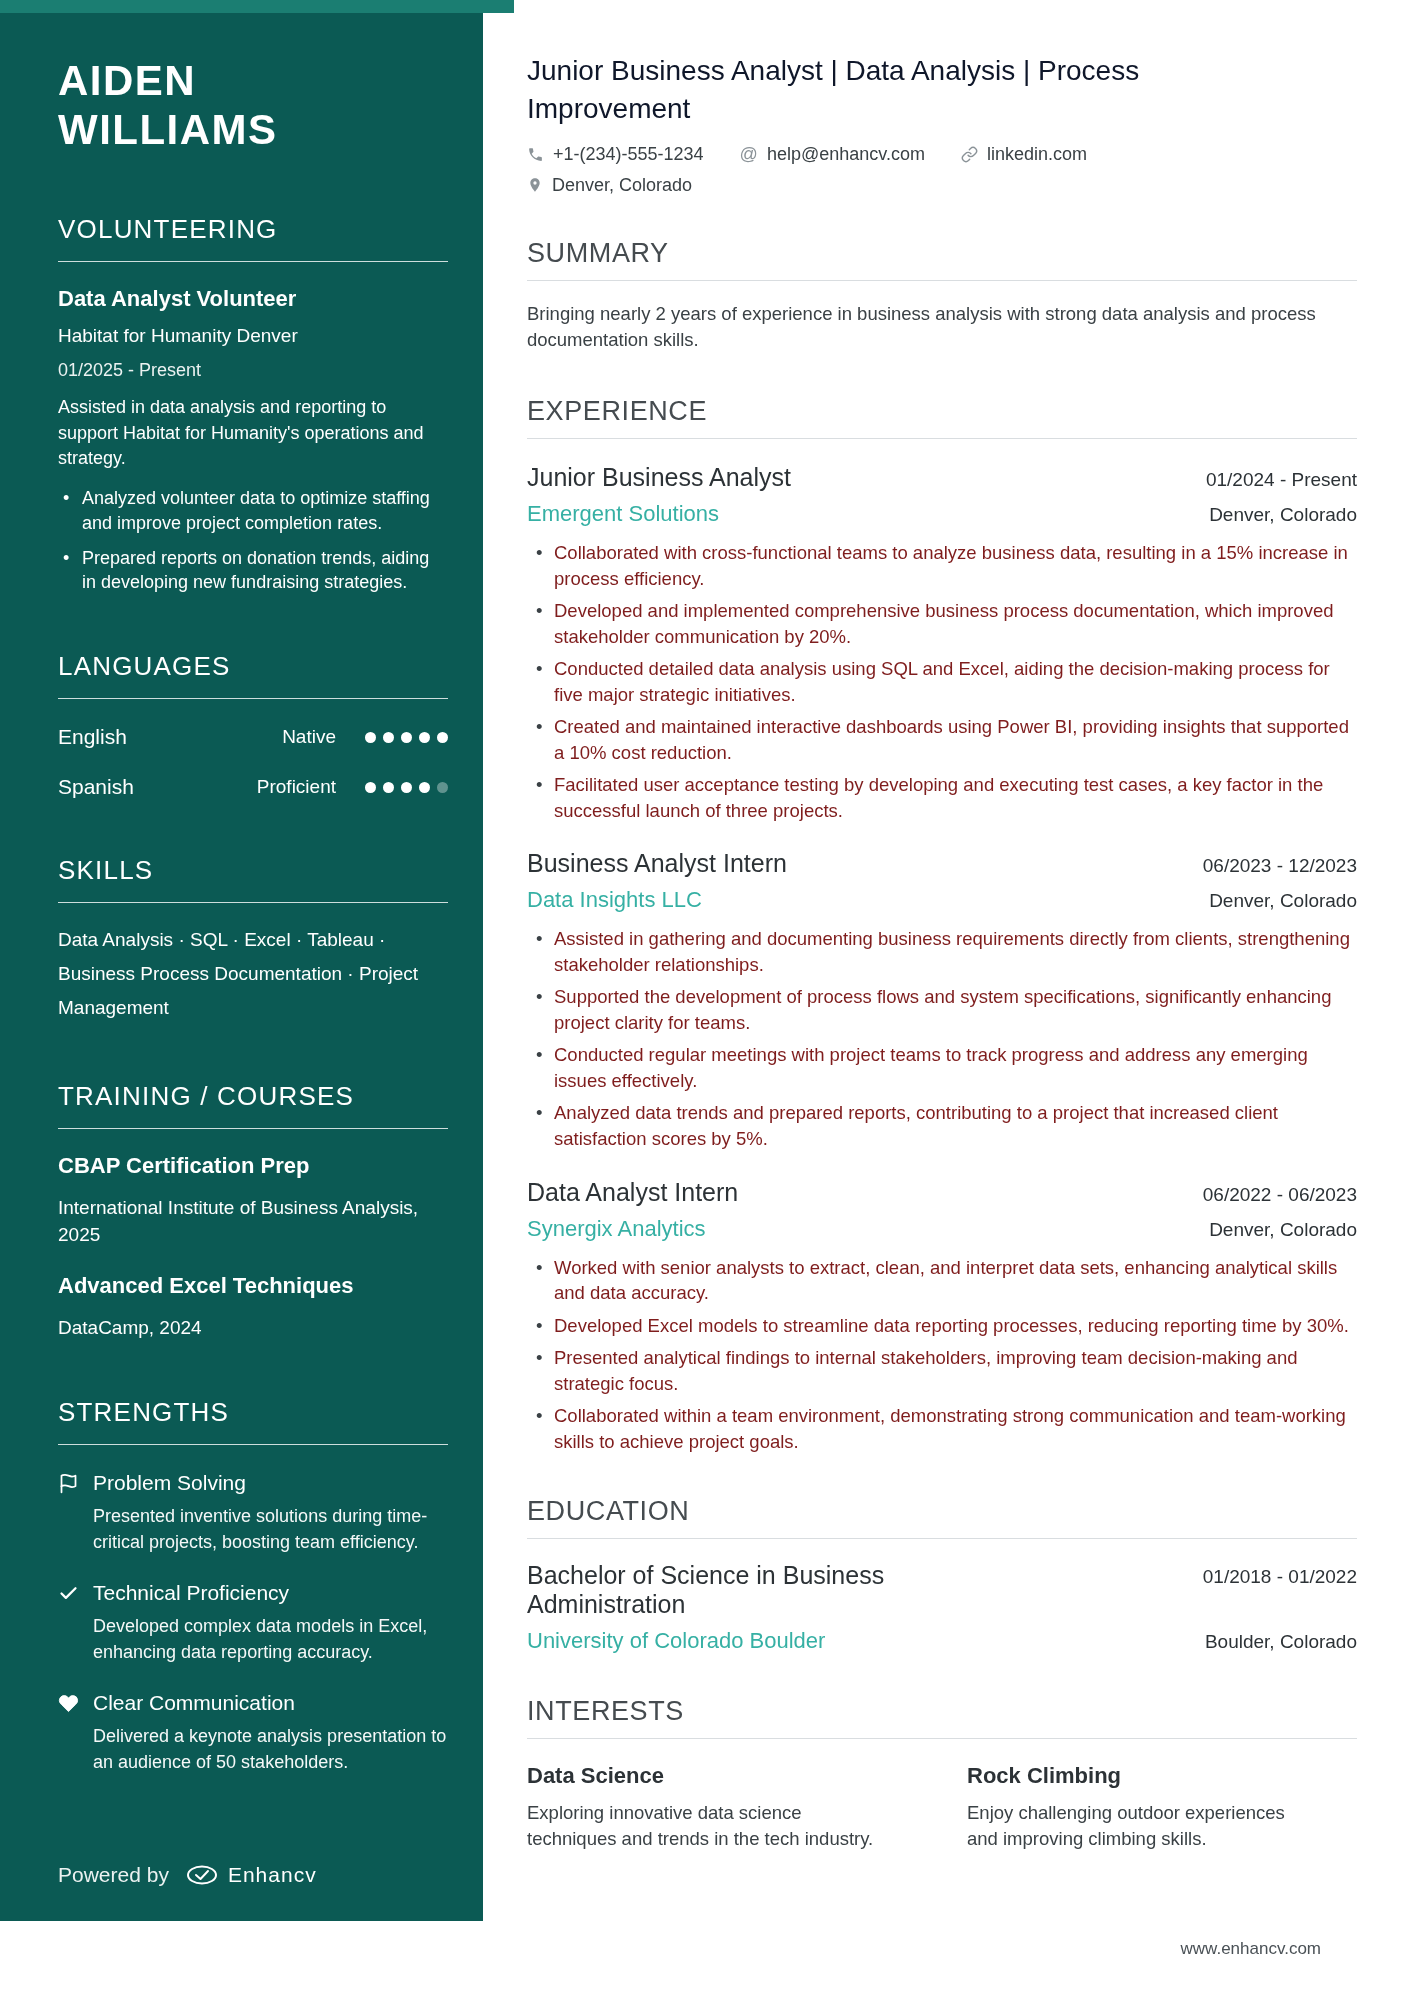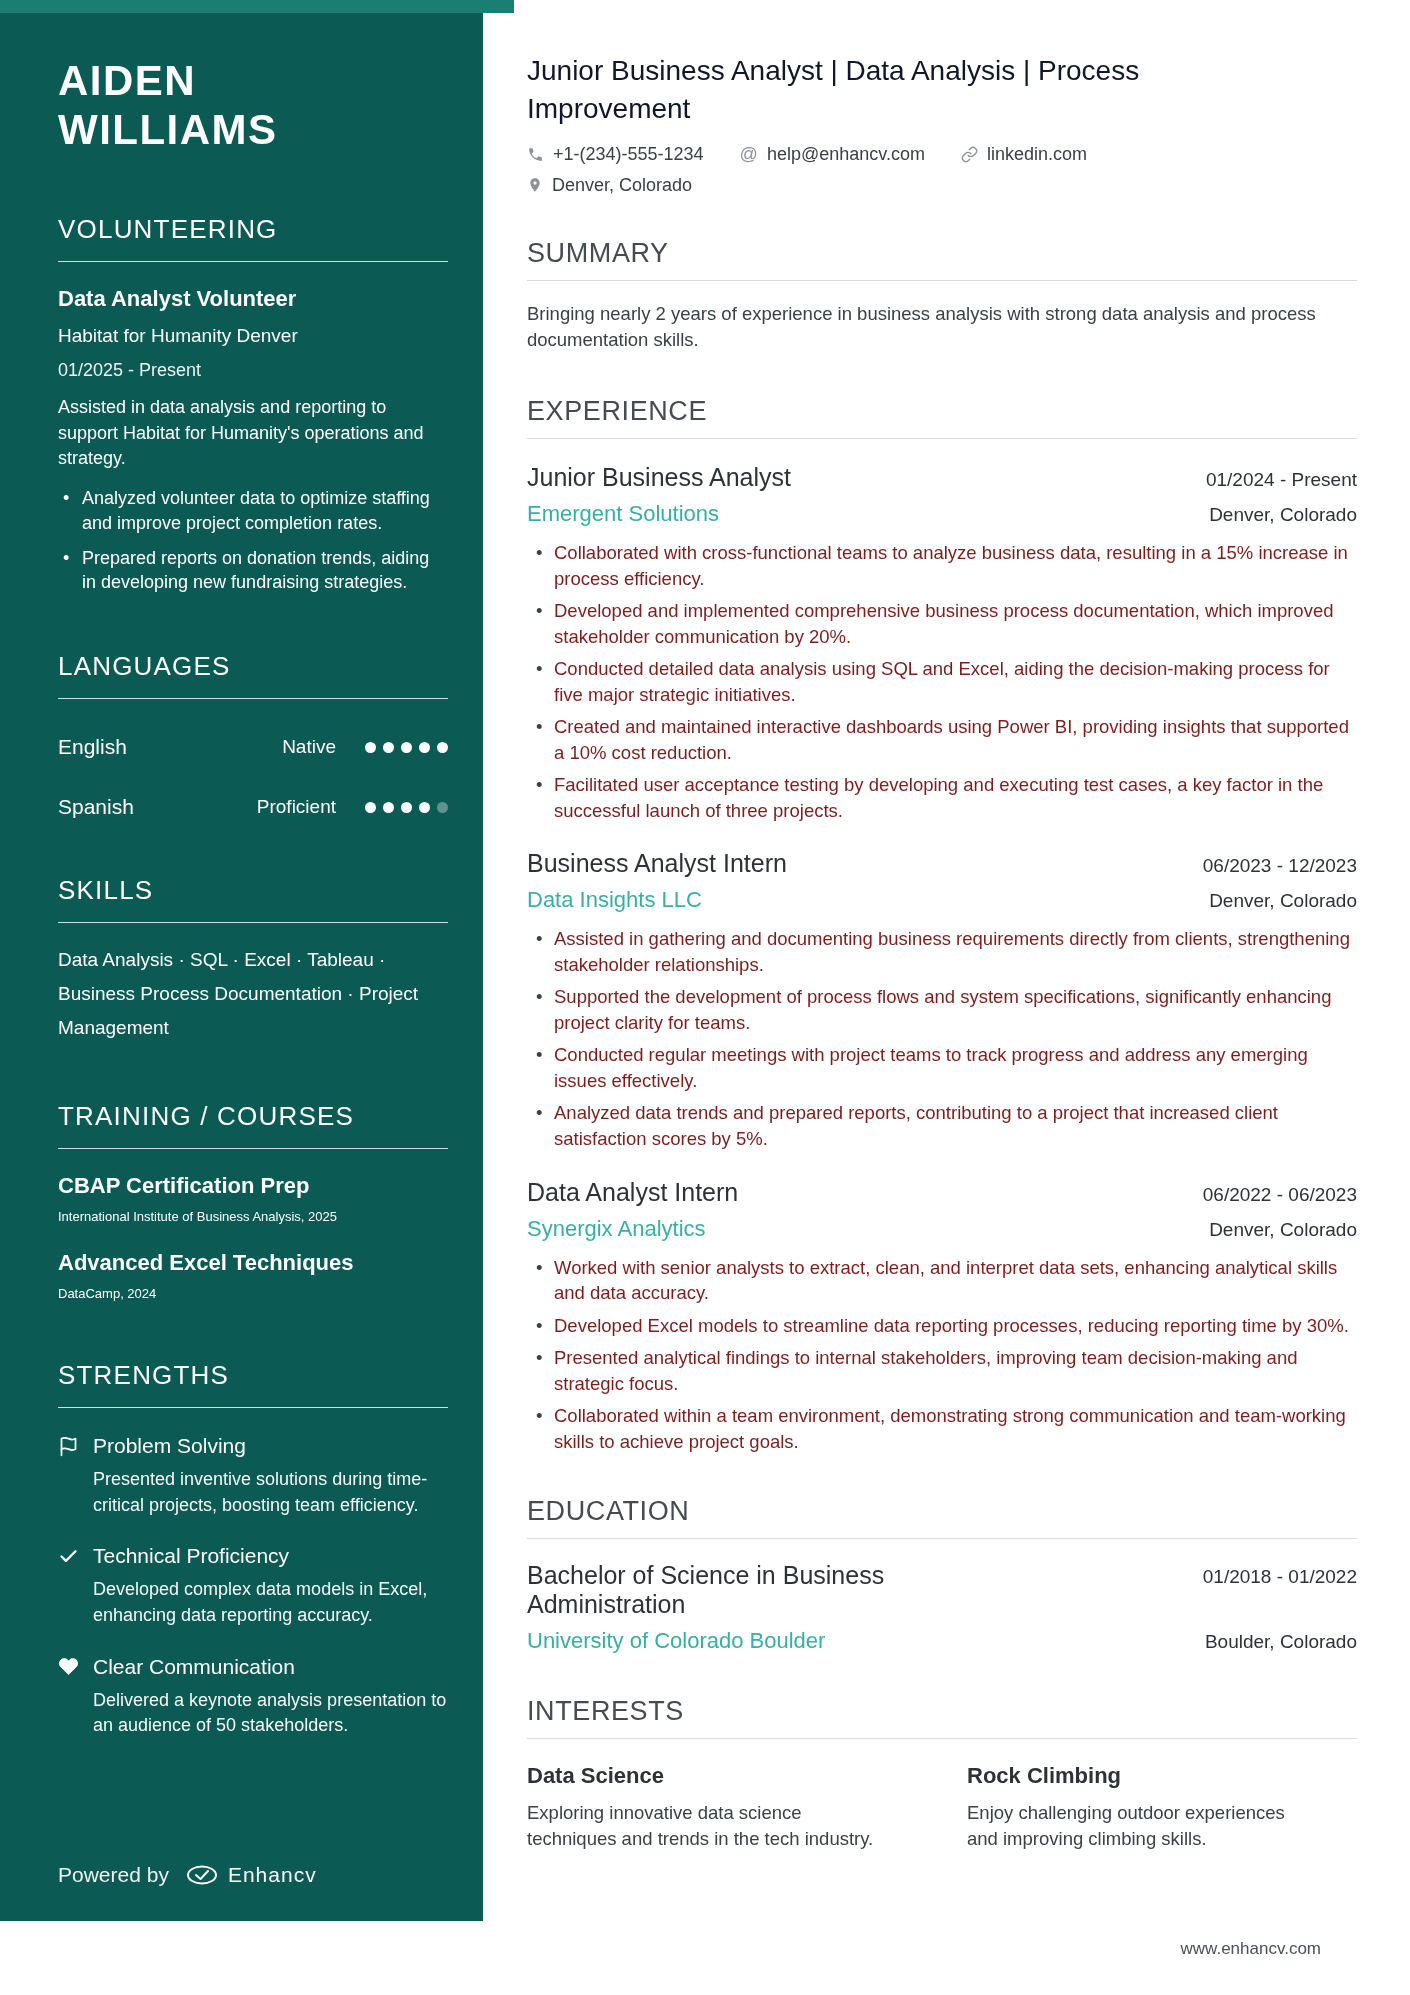--- a/index.html
+++ b/index.html
@@ -46,32 +46,32 @@
   .s-desc  { font-size: 18px; line-height: 1.42; margin-top: 14px; }
   .s-bullets { list-style: none; margin-top: 14px; }
   .s-bullets li {
     font-size: 18px; line-height: 1.38; padding-left: 24px;
     position: relative; margin-bottom: 10px;
   }
   .s-bullets li::before {
     content: "•"; position: absolute; left: 5px; top: 0; color: #ffffff;
   }
 
-  .lang-row { display: flex; align-items: center; margin-top: 36px; }
+  .lang-row { display: flex; align-items: center; margin-top: 26px; }
   .lang-name { font-size: 21px; flex: 1; }
   .lang-level { font-size: 19px; width: 118px; text-align: right; }
   .lang-dots { margin-left: 22px; white-space: nowrap; display: inline-flex; align-items: center; }
   .dot { width: 11px; height: 11px; border-radius: 50%; background: #ffffff; display: inline-block; margin-left: 7px; }
   .dot.dim { opacity: 0.35; }
 
   .skills-text { font-size: 19px; line-height: 1.78; margin-top: 20px; }
 
   .course { margin-top: 24px; }
   .course-title { font-size: 22px; font-weight: 700; }
-  .course-provider { font-size: 13px; line-height: 1.45; margin-top: 9px; }
+  .course-provider { font-size: 19px; line-height: 1.45; margin-top: 15px; }
 
   .strength { margin-top: 26px; }
   .strength-head { display: flex; align-items: center; gap: 14px; }
   .strength-head svg { flex: 0 0 auto; }
   .strength-title { font-size: 21px; }
   .strength-desc {
     font-size: 18px; line-height: 1.42; margin-top: 9px; margin-left: 35px;
     color: rgba(255,255,255,0.96);
   }
 

